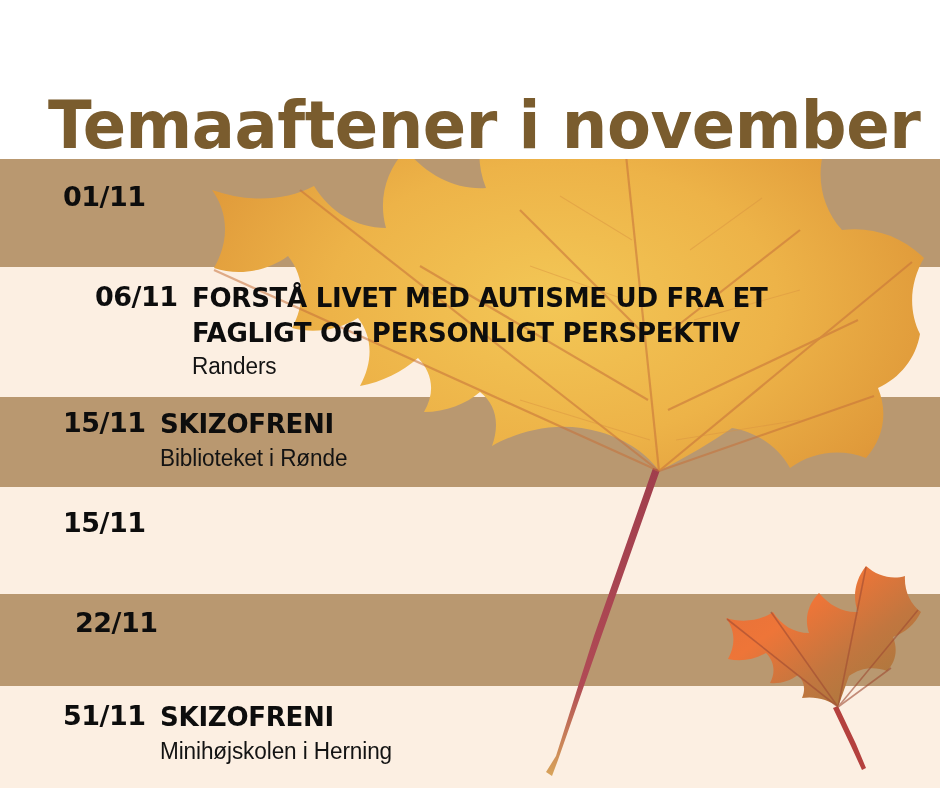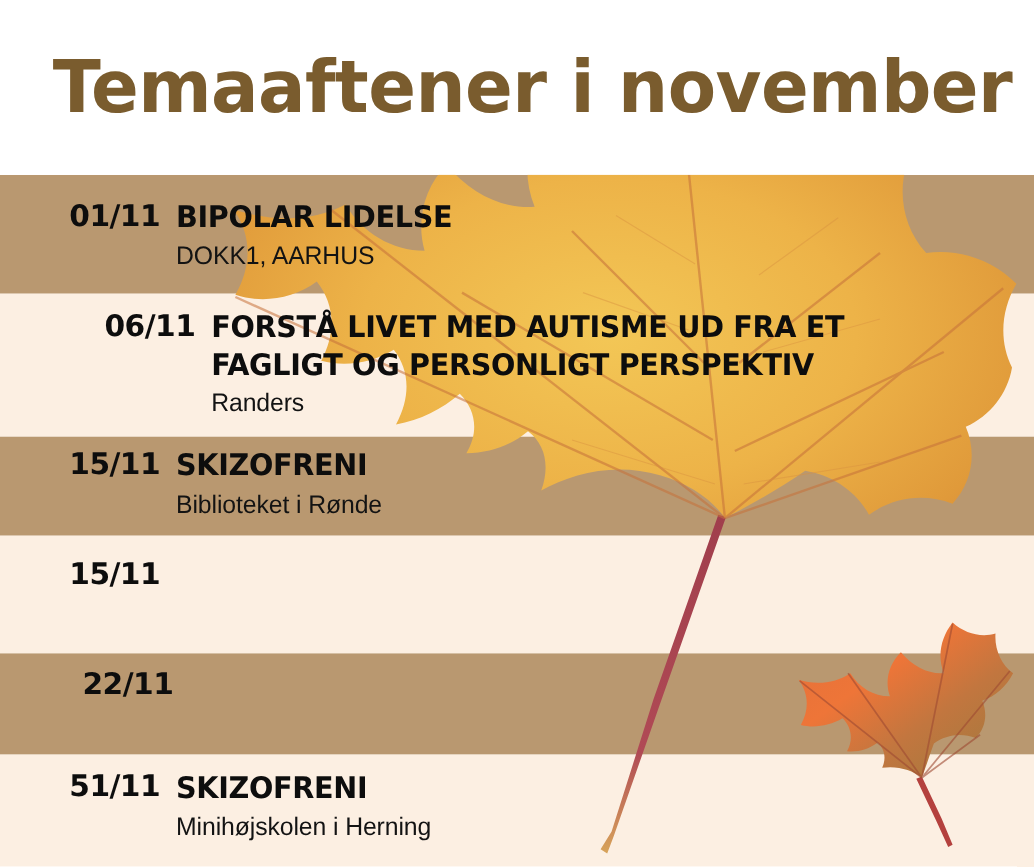--- a/index.html
+++ b/index.html
@@ -19,21 +19,21 @@
     background: #ffffff;
   }
 
   
   .header {
     position: absolute;
     left: 0; top: 0;
     width: 940px; height: 159px;
     background: #ffffff;
     display: flex;
-    align-items: center;
+    align-items: flex-end;
     z-index: 5;
   }
   .header-title {
     margin-left: 48px;
     font-family: "DejaVu Sans", sans-serif;
     font-weight: 700;
     font-size: 66px;
     letter-spacing: -0.5px;
     color: #7a5c2e;
     white-space: nowrap;
@@ -251,24 +251,20 @@
   </svg>
 
   <div class="header">
     <div class="header-title">Temaaftener i november</div>
   </div>
 
   <div class="rows">
 
     <div class="row" style="top:22px;">
       <div class="row-date">01/11</div>
-      <div class="row-body">
-        <div class="row-title">BIPOLAR LIDELSE</div>
-        <div class="row-venue">DOKK1, AARHUS</div>
-      </div>
     </div>
 
     <div class="row" style="top:122px;padding-left:32px;">
       <div class="row-date">06/11</div>
       <div class="row-body">
         <div class="row-title">FORSTÅ LIVET MED AUTISME UD FRA ET
 FAGLIGT OG PERSONLIGT PERSPEKTIV</div>
         <div class="row-venue">Randers</div>
       </div>
     </div>

